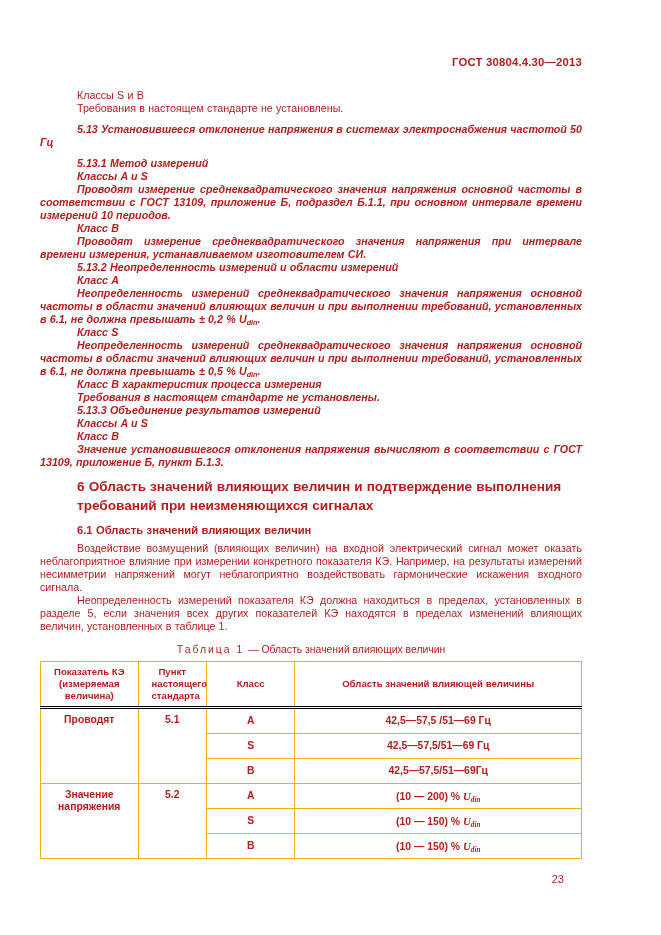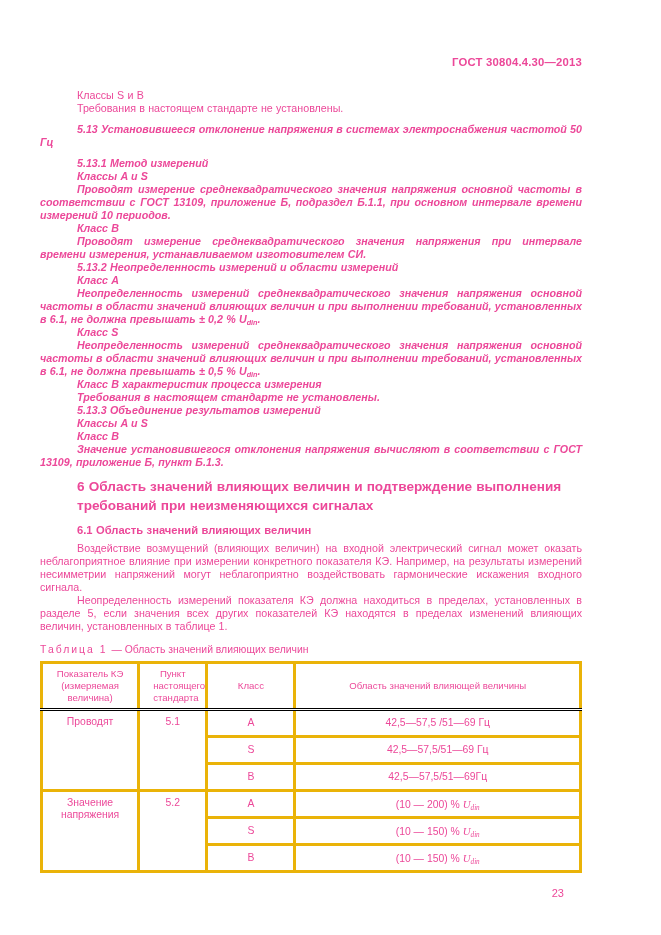--- a/index.html
+++ b/index.html
@@ -1,20 +1,20 @@
 <!DOCTYPE html>
 <html lang="ru"><head>
 <meta charset="utf-8">
 <style>
   html,body{margin:0;padding:0;background:#ffffff;}
   .page{
     position:relative;
     width:661px;height:935px;
     background:#fff;
-    color:#ec4899;
+    color:#b91c1c;
     font-family:"Liberation Sans","DejaVu Sans",sans-serif;
     box-sizing:border-box;
     padding:56px 79px 0 40px;
     overflow:hidden;
   }
   .doc-header{
     text-align:right;
     font-weight:700;
     font-size:11.3px;
     line-height:13px;
@@ -41,33 +41,33 @@
   .para.h3{
     font-weight:700;
     font-size:11.2px;line-height:13px;
     margin:9px 0 5px 0;
     padding-left:37px;text-indent:0;text-align:left;
   }
   sub{font-size:7.2px;line-height:0;vertical-align:-2px;font-style:inherit;}
   .tbl-caption{
     margin-top:11px;margin-bottom:5px;
     font-size:10.4px;line-height:12px;
-    text-align:left;
+    text-align:center;
   }
   .tbl-caption .cap-label{letter-spacing:2px;margin-right:4px;}
   table.gost{
     border-collapse:collapse;
     width:542px;
     table-layout:fixed;
   }
   table.gost th, table.gost td{
-    border:3px solid #eab308;
+    border:1px solid #eab308;
     padding:2px 13px;
     text-align:center;
-    font-weight:400;
+    font-weight:700;
   }
   table.gost thead th{
     font-size:9.6px;line-height:12px;
     height:40px;
     vertical-align:middle;
     border-bottom:3px double #000;
   }
   table.gost td{
     font-size:10.4px;line-height:12px;
     height:20px;

